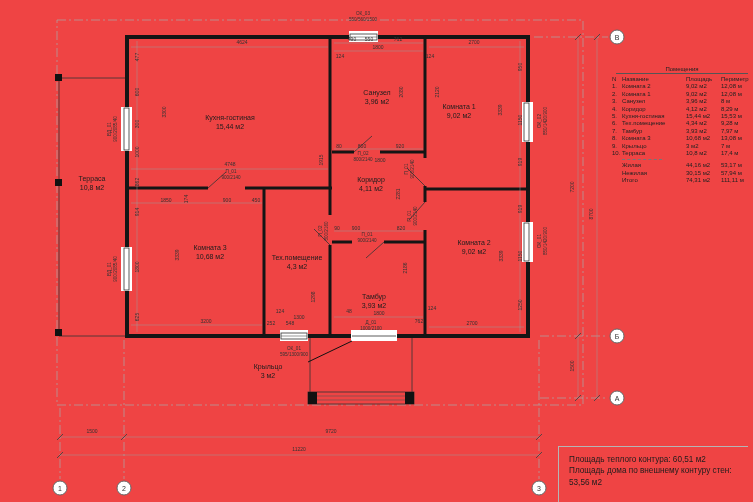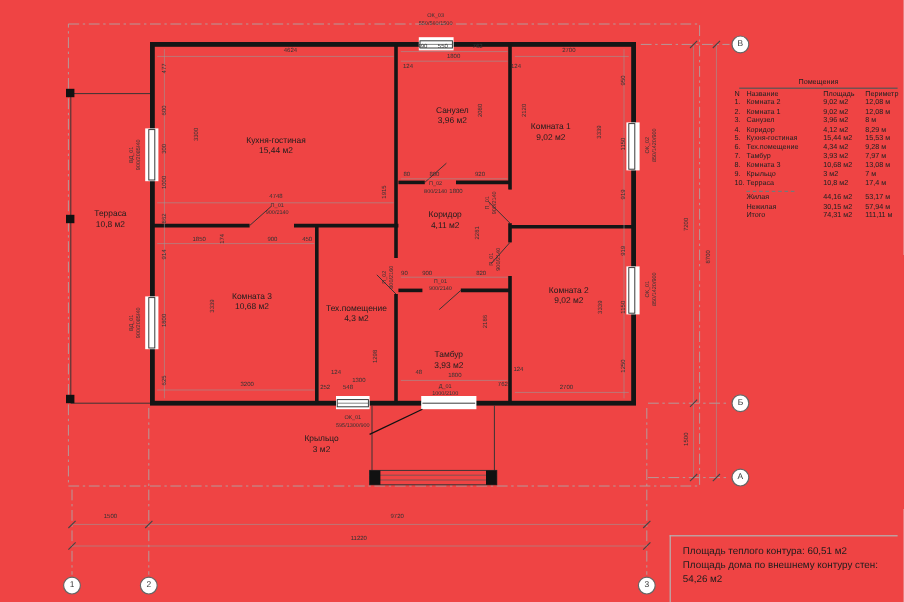--- a/index.html
+++ b/index.html
@@ -404,16 +404,16 @@
           <span class="c0"></span>
           <span class="c1">Итого</span>
           <span class="c2">74,31 м2</span>
           <span class="c3">111,11 м</span>
         </div>
       </div>
   </div>
 
   <div id="notes">
     <div>Площадь теплого контура: 60,51 м2</div>
-    <div>Площадь дома по внешнему контуру стен: 54,26 м2</div>
+    <div>Площадь дома по внешнему контуру стен: 53,56 м2</div>
   </div>
 
 </div>
 
 </body></html>

